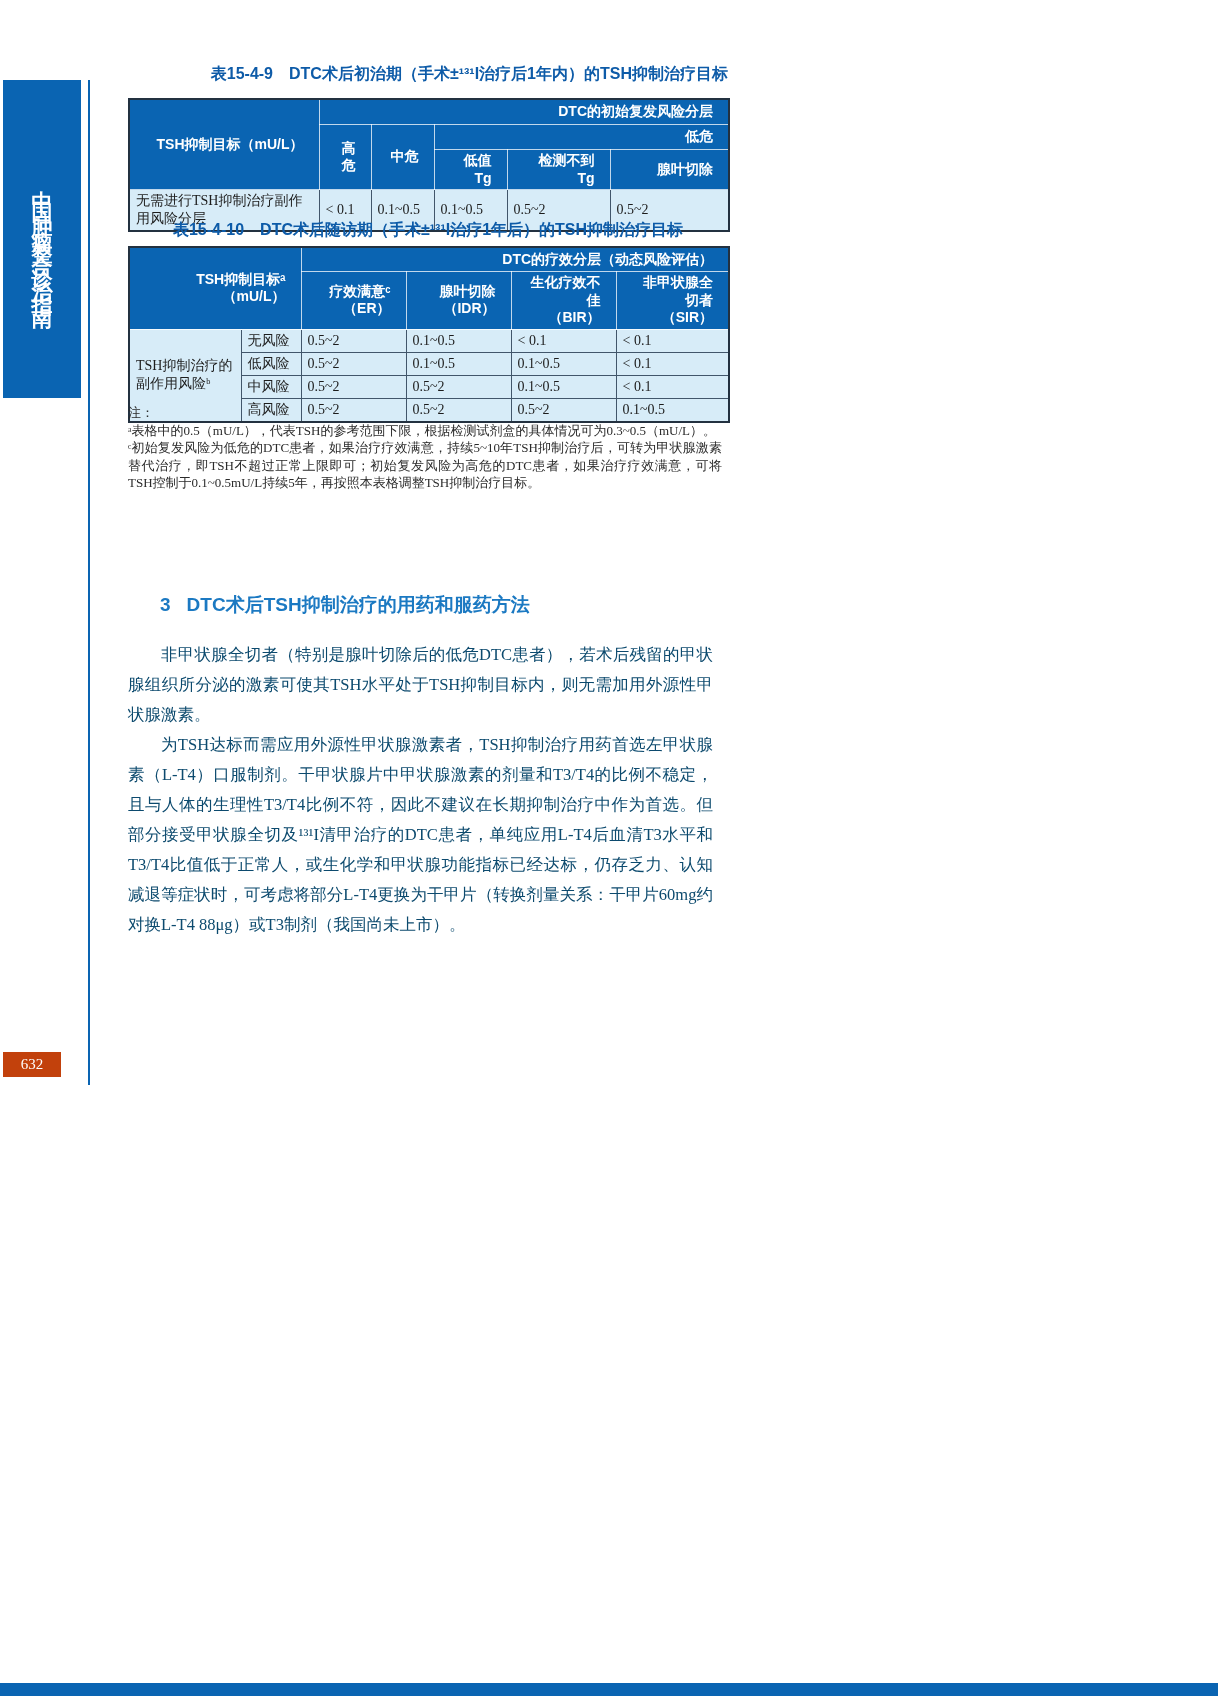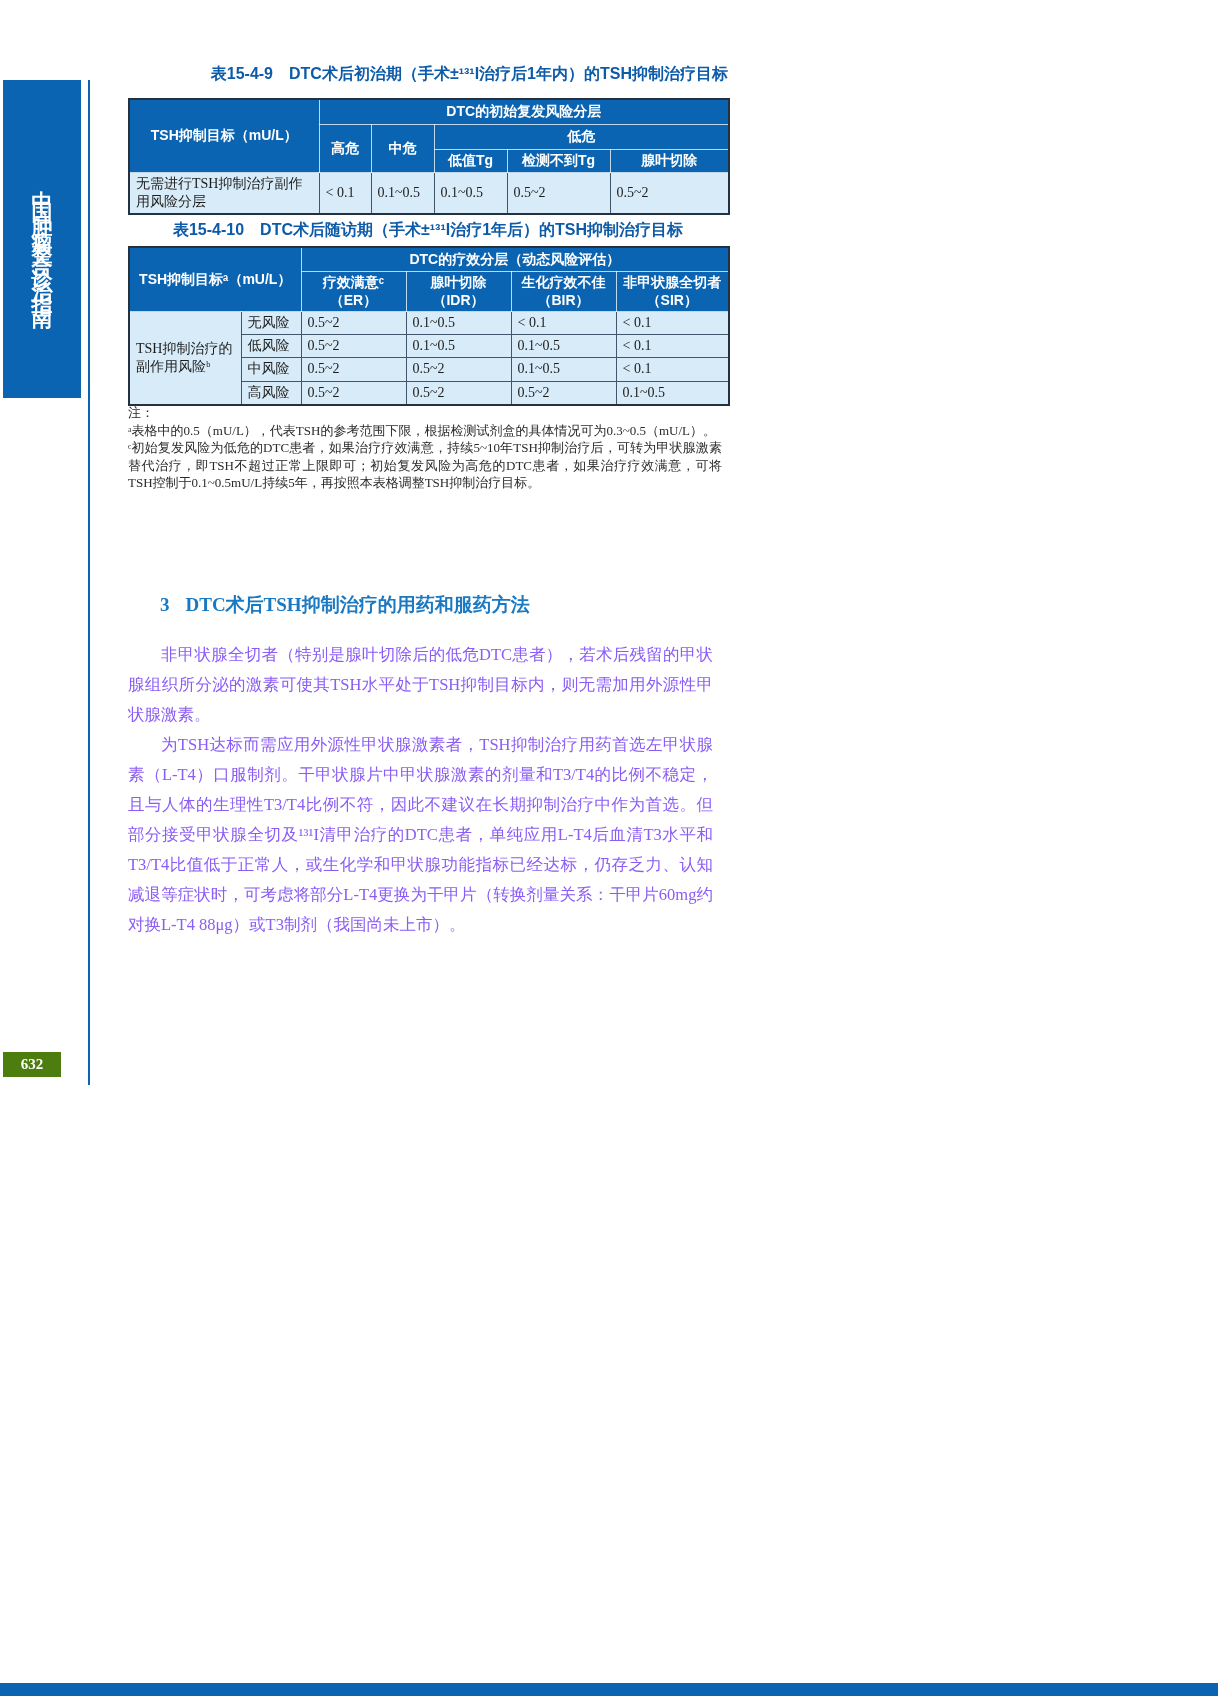--- a/index.html
+++ b/index.html
@@ -15,21 +15,21 @@
   .sidebar-title {
     writing-mode:vertical-rl; text-orientation:upright;
     color:#fff; font-family:"Liberation Sans", sans-serif; font-weight:bold;
     font-size:21px; letter-spacing:13px;
   }
   .sidebar-rule {
     position:absolute; left:88px; top:80px; width:2px; height:1005px; background:#0a64b2;
   }
   .page-badge {
     position:absolute; left:3px; top:1052px; width:58px; height:25px;
-    background:#4d7c0f; color:#fff; font-weight:bold; font-size:15px;
+    background:#c2410c; color:#fff; font-weight:normal; font-size:15px;
     display:flex; align-items:center; justify-content:center;
   }
   .bottom-bar {
     position:absolute; left:0; top:1683px; width:1218px; height:13px; background:#0a64b2;
   }
   
   .tbl-title {
     position:absolute; left:128px; width:600px; text-align:center;
     color:#0d5ba8; font-family:"Liberation Sans", sans-serif;
     font-weight:bold; font-size:16px;
@@ -40,21 +40,21 @@
   table.data-table {
     position:absolute; left:128px; border-collapse:collapse; table-layout:fixed;
     width:600px; border:2px solid #233140;
   }
   .table1 { top:98px; }
   .table2 { top:246px; }
   table.data-table th {
     background:#0a64b2; color:#ffffff;
     font-family:"Liberation Sans", sans-serif; font-weight:bold;
     font-size:14px; border:1px solid rgba(255,255,255,0.75);
-    padding:2px 3px; text-align:center; line-height:1.25;
+    padding:2px 15px; text-align:right; line-height:1.25;
   }
   table.data-table td {
     background:#d7ecf8; color:#1c1c1c; font-size:14px;
     border:1px solid #41566b; padding:2px 6px; text-align:left; line-height:1.3;
     font-family:"Liberation Serif", serif;
   }
   .table1 tr.hrow1 th { height:20px; }
   .table1 tr.hrow2 th { height:20px; }
   .table1 tr.hrow3 th { height:18px; }
   .table1 tr.drow td { height:36px; }
@@ -63,28 +63,28 @@
   .table2 tr.drow td { height:17px; }
   
   .notes {
     position:absolute; left:128px; top:404px; width:594px;
     font-size:13px; line-height:17.5px; color:#2a2a2a; text-align:justify;
   }
   .notes p { margin:0; }
   
   .section-heading {
     position:absolute; left:160px; top:592px;
-    color:#1b79c2; font-family:Liberation Serif, serif;
+    color:#1b79c2; font-family:Liberation Sans, sans-serif;
     font-weight:bold; font-size:19px;
   }
   .section-heading .sec-num { margin-right:16px; }
   
   .body-text {
     position:absolute; left:128px; top:640px; width:585px;
-    font-size:16.5px; line-height:30px; text-align:justify; color:#8b5cf6;
+    font-size:16.5px; line-height:30px; text-align:justify; color:#0c4a6e;
   }
   .body-text p { margin:0; text-indent:2em; }
 </style>
 </head>
 <body>
 
 <div class="page">
 
   <div class="sidebar-bar">
     <div class="sidebar-title">中国肿瘤整合诊治指南</div>

